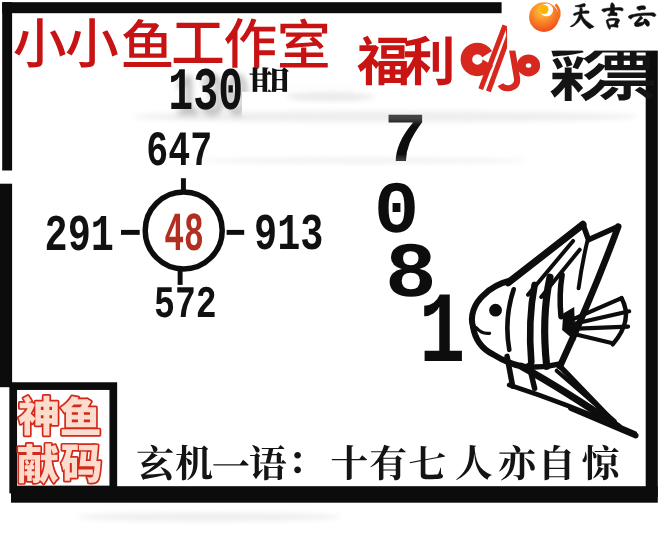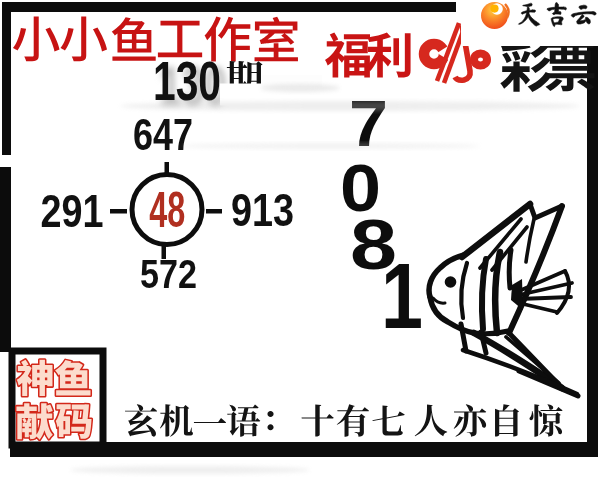--- a/index.html
+++ b/index.html
@@ -1,14 +1,14 @@
 <!DOCTYPE html>
 <html><head><meta charset="utf-8"><style>
 html,body{margin:0;padding:0;background:#fff;}
-#c{position:relative;width:600px;height:504px;background:#ffffff;overflow:hidden;font-family:Liberation Sans, sans-serif;}
+#c{position:relative;width:600px;height:504px;background:#ffffff;overflow:hidden;font-family:Liberation Mono, monospace;}
 </style></head><body>
 <div id="c">
 <svg width="600" height="504" viewBox="0 0 600 504" style="position:absolute;left:0;top:0">
 <defs>
 <filter id="bl05" x="-20%" y="-20%" width="140%" height="140%">
           <feGaussianBlur stdDeviation="0.55"></feGaussianBlur>
         </filter>
         <filter id="bl" x="-30%" y="-30%" width="160%" height="160%">
           <feGaussianBlur stdDeviation="2.2"></feGaussianBlur>
         </filter>

